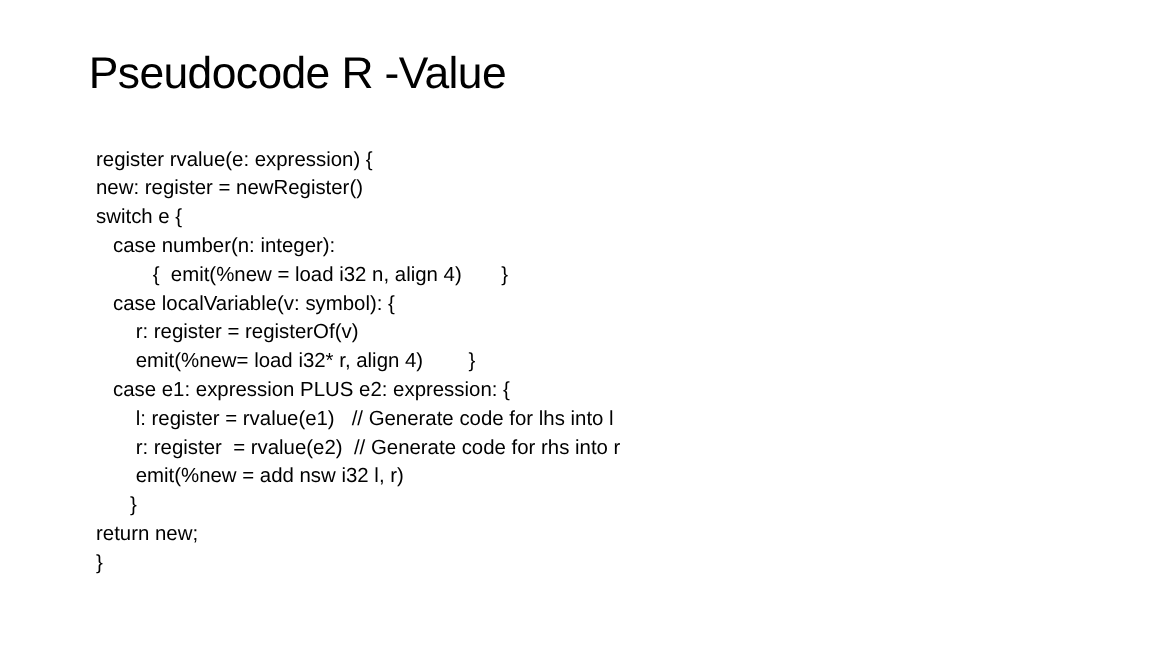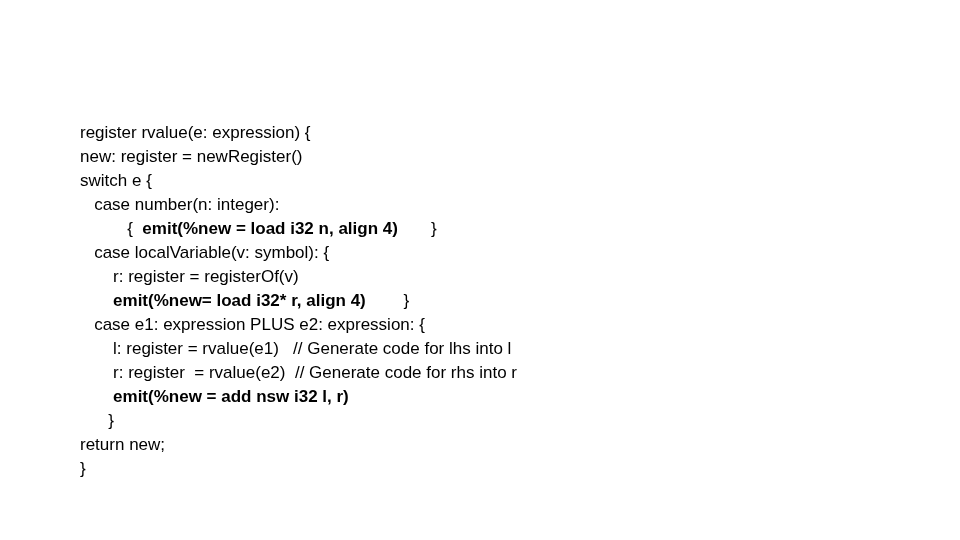--- a/index.html
+++ b/index.html
@@ -43,21 +43,22 @@
     font-size: 17px;
     line-height: 24px;
     color: var(--fg);
     white-space: pre;
   }
   .code-line {
     height: 24px;
     white-space: pre;
   }
   .code-segment { font-weight: 400; }
-  .code-segment.bold { font-weight: 700; }
+  .code-segment.bold { font-weight: 400; }
 </style>
 </head>
 <body>
 
 <div class="slide">
+  <h1 class="slide-title">Pseudocode R -Value</h1>
 
   <div class="code-block"><div class="code-line"><span class="code-segment">register rvalue(e: expression) {</span></div><div class="code-line"><span class="code-segment">new: register = newRegister()</span></div><div class="code-line"><span class="code-segment">switch e {</span></div><div class="code-line"><span class="code-segment">   case number(n: integer):</span></div><div class="code-line"><span class="code-segment">          {  </span><span class="code-segment bold">emit(%new = load i32 n, align 4)</span><span class="code-segment">       }</span></div><div class="code-line"><span class="code-segment">   case localVariable(v: symbol): {</span></div><div class="code-line"><span class="code-segment">       r: register = registerOf(v)</span></div><div class="code-line"><span class="code-segment">       </span><span class="code-segment bold">emit(%new= load i32* r, align 4)</span><span class="code-segment">        }</span></div><div class="code-line"><span class="code-segment">   case e1: expression PLUS e2: expression: {</span></div><div class="code-line"><span class="code-segment">       l: register = rvalue(e1)   // Generate code for lhs into l</span></div><div class="code-line"><span class="code-segment">       r: register  = rvalue(e2)  // Generate code for rhs into r</span></div><div class="code-line"><span class="code-segment">       </span><span class="code-segment bold">emit(%new = add nsw i32 l, r)</span></div><div class="code-line"><span class="code-segment">      }</span></div><div class="code-line"><span class="code-segment">return new;</span></div><div class="code-line"><span class="code-segment">}</span></div></div>
 </div>
 
 </body></html>

